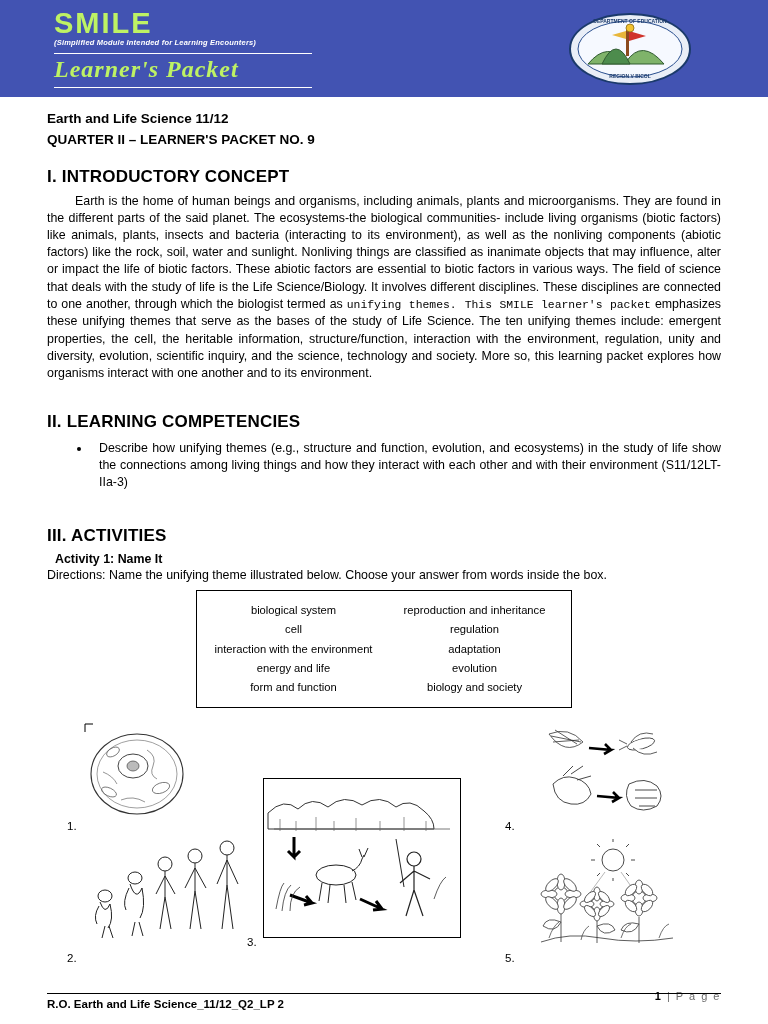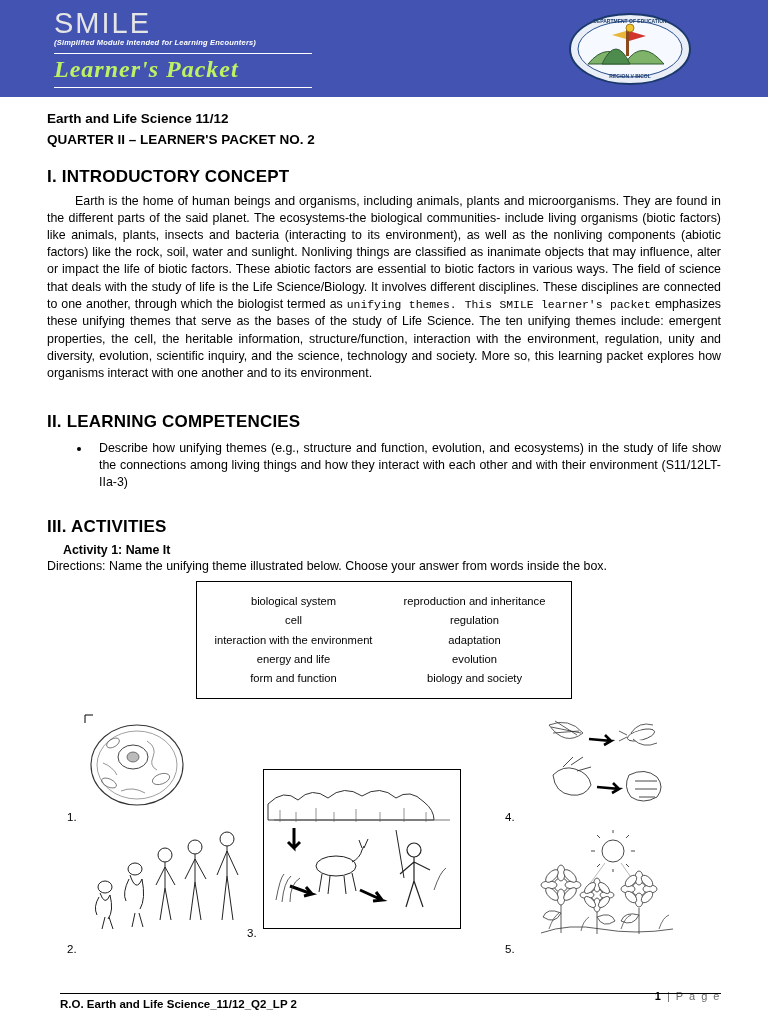--- a/index.html
+++ b/index.html
@@ -24,23 +24,23 @@
     display: flex;
     align-items: center;
   }
   .banner-inner {
     padding-left: 54px;
     display: flex;
     flex-direction: column;
     justify-content: center;
   }
   .smile-title {
-    color: #e5e5e5;
+    color: #bef264;
     font-family: "Liberation Sans", sans-serif;
-    font-weight: normal;
+    font-weight: bold;
     font-size: 29px;
     letter-spacing: 2px;
     line-height: 1;
   }
   .smile-sub {
     color: #ffffff;
     font-size: 7.5px;
     font-style: italic;
     font-weight: bold;
     margin-top: 0;
@@ -105,33 +105,33 @@
     margin: 0 0 4px 0;
   }
   .para .indent { display:inline-block; width: 28px; }
   .mono {
     font-family: "Liberation Mono", monospace;
     font-size: 11.4px;
   }
   .sec-gap { height: 14px; }
 
   ul.comp {
-    margin: 8px 0 0 0;
+    margin: 8px 0 9px 0;
     padding-left: 44px;
   }
   ul.comp li {
     font-size: 12.4px;
     line-height: 1.38;
     text-align: justify;
     padding-left: 8px;
   }
   .act-title {
     font-size: 12.4px;
     font-weight: bold;
-    margin: 4px 0 2px 16px;
+    margin: 4px 0 2px 8px;
   }
   .act-dir {
     font-size: 12.4px;
     margin: 0 0 8px 0;
   }
 
   
   .wordbox {
     border: 1.5px solid #000;
     width: 376px;
@@ -162,21 +162,21 @@
   .fig-box {
     position: absolute;
     border: 1px solid #000;
     box-sizing: border-box;
   }
   .figart { position: absolute; }
 
   
   .footer {
     position: absolute;
-    left: 60px;
+    left: 47px;
     right: 47px;
     bottom: 14px;
   }
   .footer-rule {
     border-top: 1px solid #000;
     margin-bottom: 4px;
   }
   .footer-row {
     display: flex;
     justify-content: space-between;
@@ -220,21 +220,21 @@
       <circle cx="62" cy="16" r="4" fill="#f2c230" stroke="#8a6a10" stroke-width="0.8"></circle>
       <text x="62" y="11" font-family="Liberation Sans, sans-serif" font-size="5" fill="#1b3a6b" text-anchor="middle" font-weight="bold">DEPARTMENT OF EDUCATION</text>
       <text x="62" y="66" font-family="Liberation Sans, sans-serif" font-size="5" fill="#1b3a6b" text-anchor="middle" font-weight="bold">REGION V BICOL</text>
     </svg>
   </div>
 </div>
 
 <div class="page">
 
   <div class="doc-title">Earth and Life Science 11/12</div>
-  <div class="doc-subtitle">QUARTER II – LEARNER'S PACKET NO. 2</div>
+  <div class="doc-subtitle">QUARTER II – LEARNER'S PACKET NO. 9</div>
 
   <h2 class="section">I. INTRODUCTORY CONCEPT</h2>
   <p class="para"><span class="indent"></span><span>Earth is the home of human beings and organisms, including animals, plants and microorganisms. They are found in the different parts of the said planet. The ecosystems-the biological communities- include living organisms (biotic factors) like animals, plants, insects and bacteria (interacting to its environment), as well as the nonliving components (abiotic factors) like the rock, soil, water and sunlight. Nonliving things are classified as inanimate objects that may influence, alter or impact the life of biotic factors. These abiotic factors are essential to biotic factors in various ways.  The field of science that deals with the study of life is the Life Science/Biology. It involves different disciplines. These disciplines are connected to one another, through which the biologist termed as </span><span class="mono">unifying themes.</span>&nbsp;&nbsp;<span class="mono">This SMILE learner's packet</span><span> emphasizes these unifying themes that serve as the bases of the study of Life Science. The ten unifying themes include: emergent properties, the cell, the heritable information, structure/function, interaction with the environment, regulation, unity and diversity, evolution, scientific inquiry, and the science, technology and society. More so, this learning packet explores how organisms interact with one another and to its environment.</span></p>
 
   <div class="sec-gap"></div>
 
   <h2 class="section">II. LEARNING COMPETENCIES</h2>
   <ul class="comp">
     <li>Describe how unifying themes (e.g., structure and function, evolution, and ecosystems) in the study of life show the connections among living things and how they interact with each other and with their environment (S11/12LT-IIa-3)</li>
   </ul>

